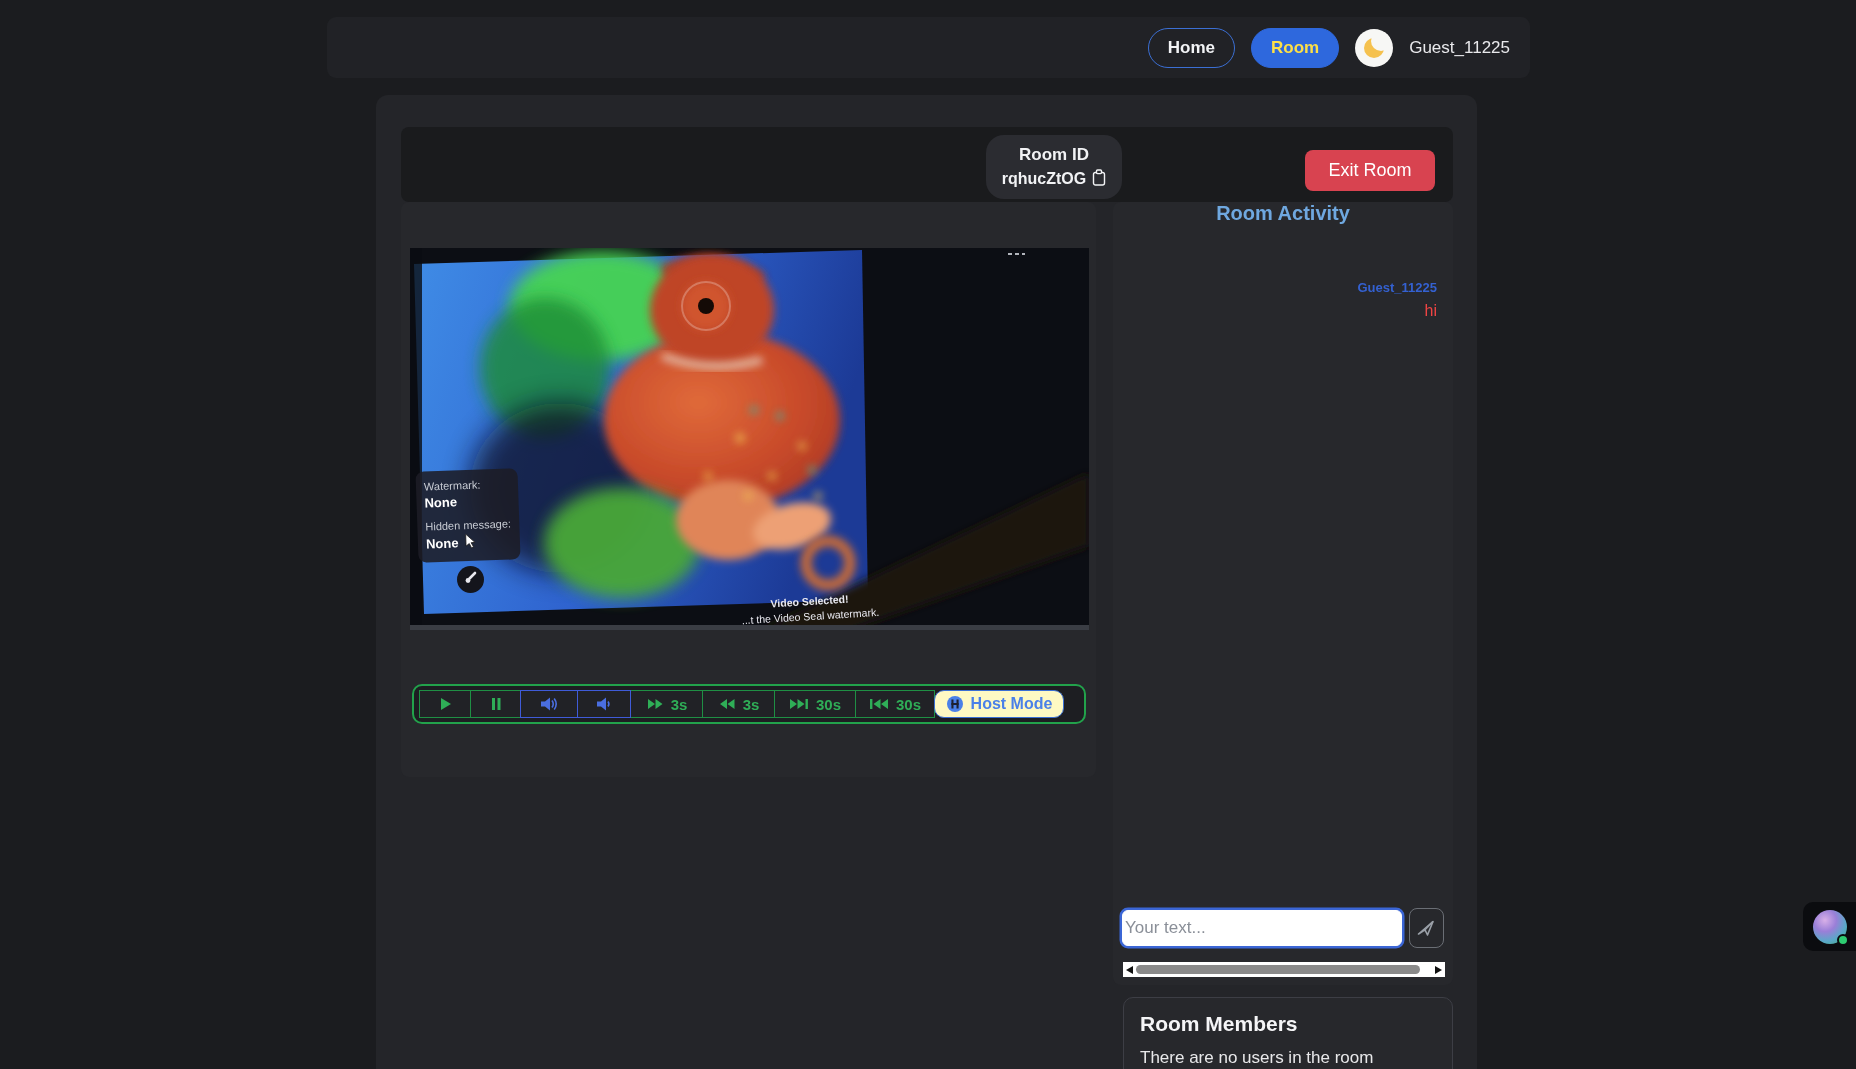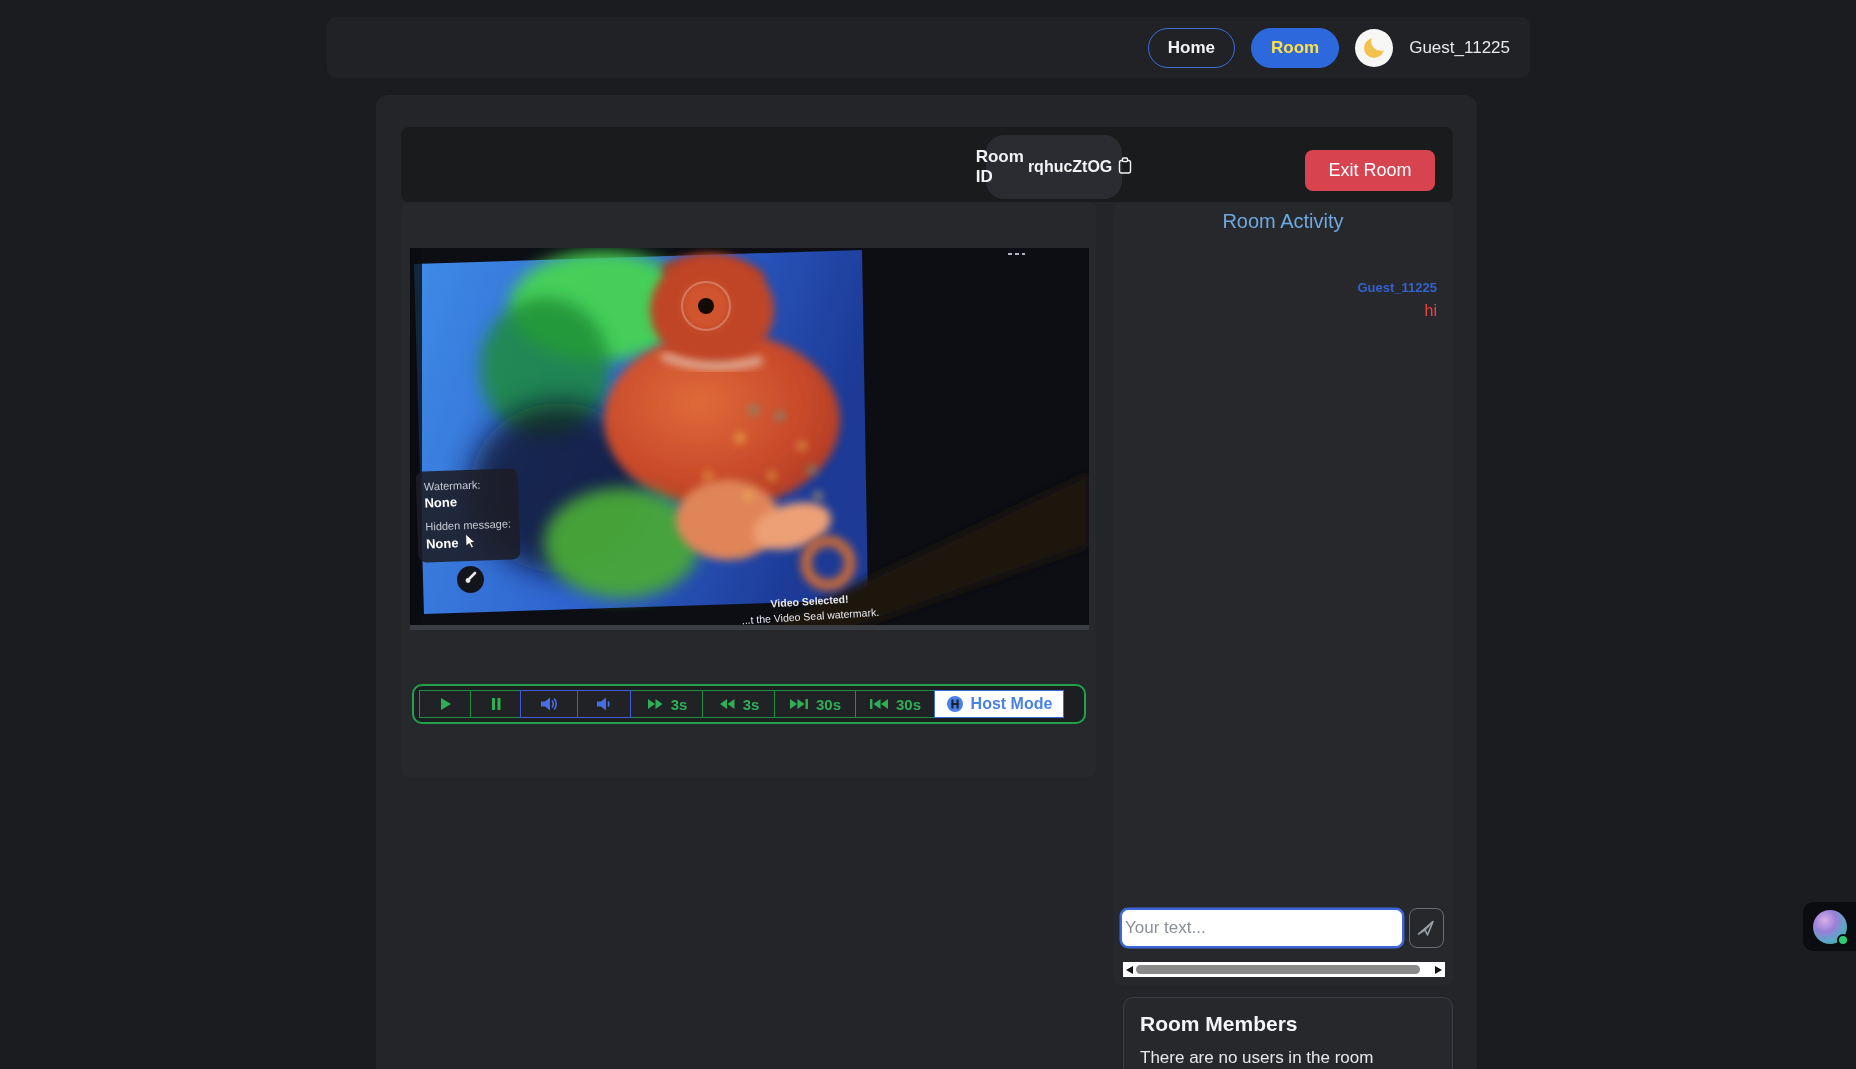--- a/index.html
+++ b/index.html
@@ -26,21 +26,21 @@
   .moon::after { content:""; position:absolute; left:7px; top:-7px; width:20px; height:20px;
                  border-radius:50%; background:#f7f7f5; }
   .username { color:#e9e9ec; font-size:17px; }
 
   
   .container { position:absolute; left:376px; top:95px; width:1101px; height:974px;
                background:#242529; border-radius:12px 12px 0 0; }
   .header-band { position:absolute; left:401px; top:127px; width:1052px; height:75px;
                  background:#1a1b1d; border-radius:8px; }
   .roomid-box { position:absolute; left:986px; top:135px; width:136px; height:64px;
-                background:#2b2c31; border-radius:18px; display:flex; flex-direction:row;
+                background:#2b2c31; border-radius:18px; display:flex; flex-direction:column;
                 align-items:center; justify-content:center; gap:4px; }
   .roomid-label { color:#f2f3f5; font-size:17px; font-weight:bold; }
   .roomid-value { color:#f2f3f5; font-size:16px; font-weight:bold; display:flex;
                   align-items:center; gap:6px; }
   .exit-btn { position:absolute; left:1305px; top:150px; width:130px; height:41px;
               background:#d84350; border:none; border-radius:8px; color:#fff;
               font-size:18px; font-weight:normal; font-family:inherit; cursor:pointer; }
 
   
   .video-panel { position:absolute; left:401px; top:202px; width:695px; height:575px;
@@ -65,27 +65,27 @@
 
   
   .controls { position:absolute; left:11px; top:482px; width:674px; height:40px;
               border:2px solid #22a24b; border-radius:10px; background:#1d1e22;
               display:flex; align-items:center; padding:0 5px; }
   .cbtn { height:28px; border:1px solid #1f8f44; background:#212226; margin-left:-1px;
           display:flex; align-items:center; justify-content:center; gap:7px;
           color:#2fae57; font-size:15px; font-weight:bold; font-family:inherit; cursor:pointer; }
   .cbtn:first-child { margin-left:0; }
   .cbtn.blue { border:1px solid #3f5bd8; color:#4a6ee0; position:relative; z-index:1; }
-  .cbtn.host { border:1px solid #3b6fd4; color:#4a80e8; border-radius:0;
-               background:#ffffff; font-size:16px; position:relative; z-index:1; }
+  .cbtn.host { border:1px solid #3b6fd4; color:#4a80e8; border-radius:10px;
+               background:#fef9c3; font-size:16px; position:relative; z-index:1; }
 
   
   .chat-panel { position:absolute; left:1113px; top:202px; width:340px; height:783px;
                 background:#27282c; border-radius:8px; }
-  .chat-title { text-align:center; margin-top:8px; font-size:20px; font-weight:normal;
+  .chat-title { text-align:center; margin-top:0; font-size:20px; font-weight:bold;
                 color:#6fa8e0; }
   .chat-msgs { position:absolute; left:14px; right:16px; top:46px; bottom:90px; }
   .msg { text-align:right; margin-top:32px; }
   .msg-author { color:#3461d1; font-size:13px; font-weight:bold; }
   .msg-text { color:#ef4444; font-size:16px; margin-top:7px; }
   .chat-input-row { position:absolute; left:9px; top:704px; width:322px; height:44px;
                     display:flex; align-items:center; }
   .chat-input { width:285px; height:36px; border-radius:6px; border:1px solid #ffffff;
                 background:#ffffff; box-shadow:0 0 0 2.5px #3b66d6; padding:0 2px;
                 font-size:17px; color:#333; font-family:inherit; outline:none; }

